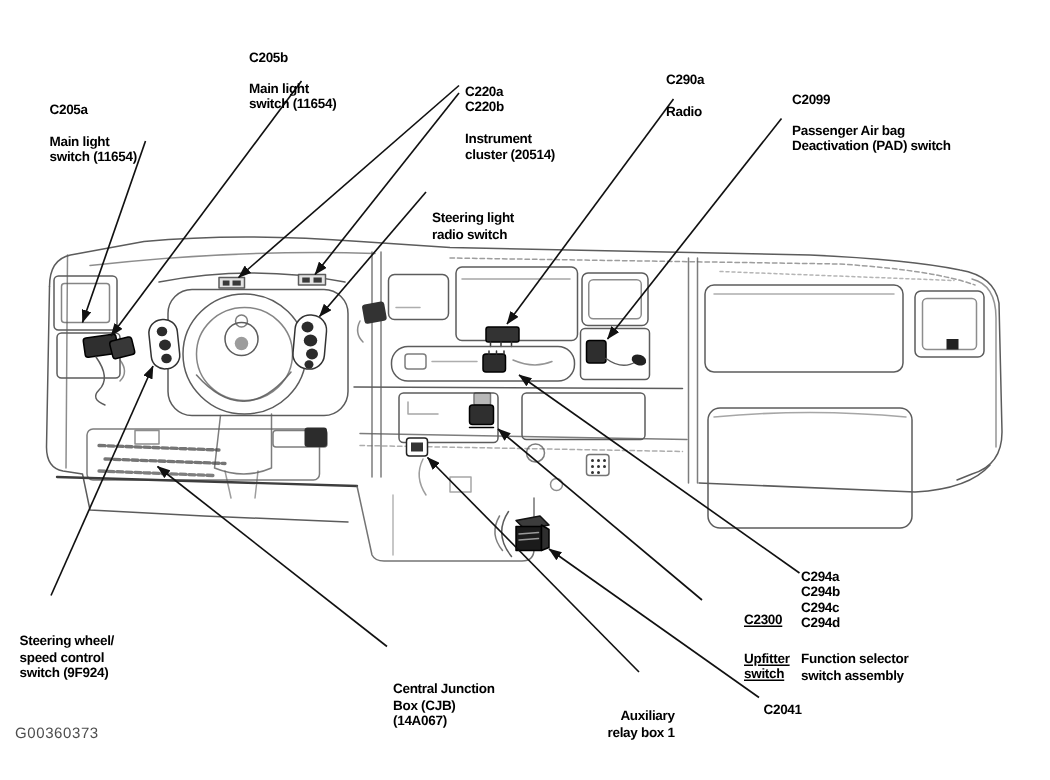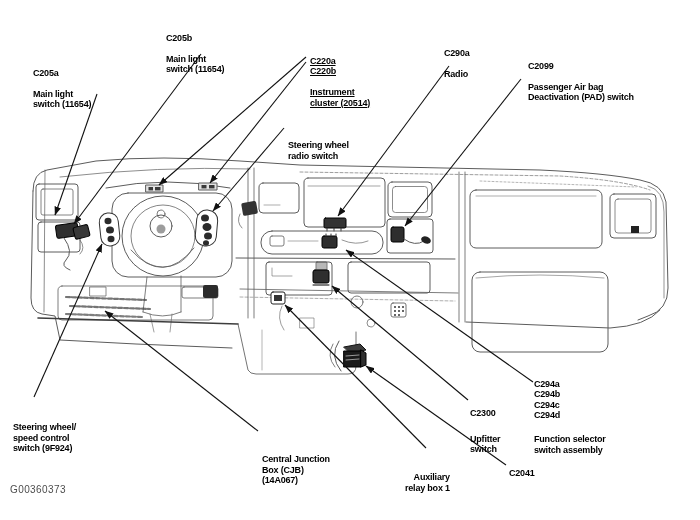--- a/index.html
+++ b/index.html
@@ -226,30 +226,30 @@
     <div class="name">Main light
 switch (11654)</div>
   </div>
 
   <div class="callout center" style="left:166px;top:22px;width:88px;">
     <div class="code">C205b</div>
     <div class="name">Main light
 switch (11654)</div>
   </div>
 
-  <div class="callout" style="left:310px;top:45px;text-decoration:underline;">
+  <div class="callout" style="left:310px;top:45px;">
     <div class="code">C220a
 C220b</div>
     <div class="name">Instrument
 cluster (20514)</div>
   </div>
 
   <div class="callout" style="left:288px;top:119px;">
     
-    <div class="name">Steering wheel
+    <div class="name">Steering light
 radio switch</div>
   </div>
 
   <div class="callout" style="left:444px;top:37px;">
     <div class="code">C290a</div>
     <div class="name">Radio</div>
   </div>
 
   <div class="callout" style="left:528px;top:50px;">
     <div class="code">C2099</div>
@@ -270,21 +270,21 @@
 Box (CJB)
 (14A067)</div>
   </div>
 
   <div class="callout" style="left:405px;top:451px;text-align:right;">
     
     <div class="name">Auxiliary
 relay box 1</div>
   </div>
 
-  <div class="callout gap" style="left:470px;top:397px;">
+  <div class="callout gap" style="left:496px;top:397px;text-decoration:underline;">
     <div class="code">C2300</div>
     <div class="name">Upfitter
 switch</div>
   </div>
 
   <div class="callout gap-sm" style="left:534px;top:368px;">
     <div class="code">C294a
 C294b
 C294c
 C294d</div>

